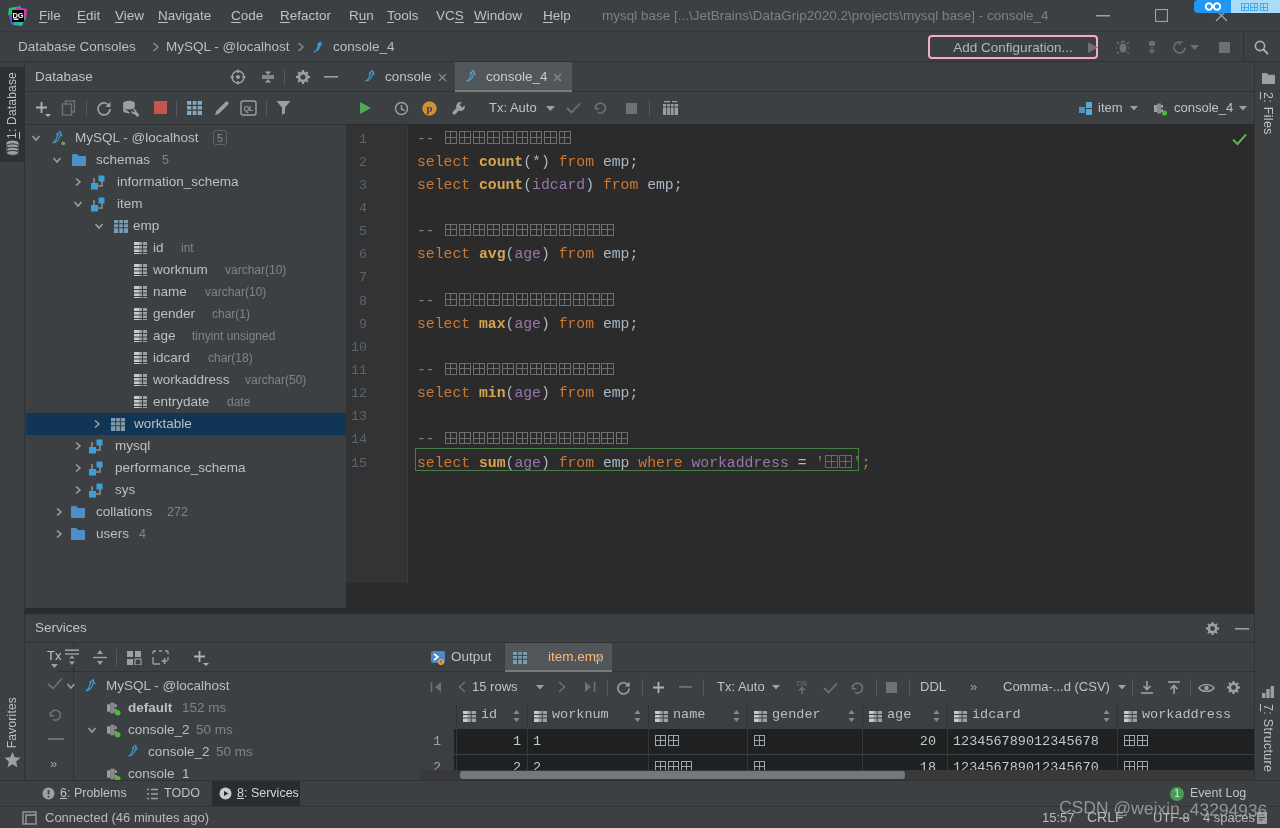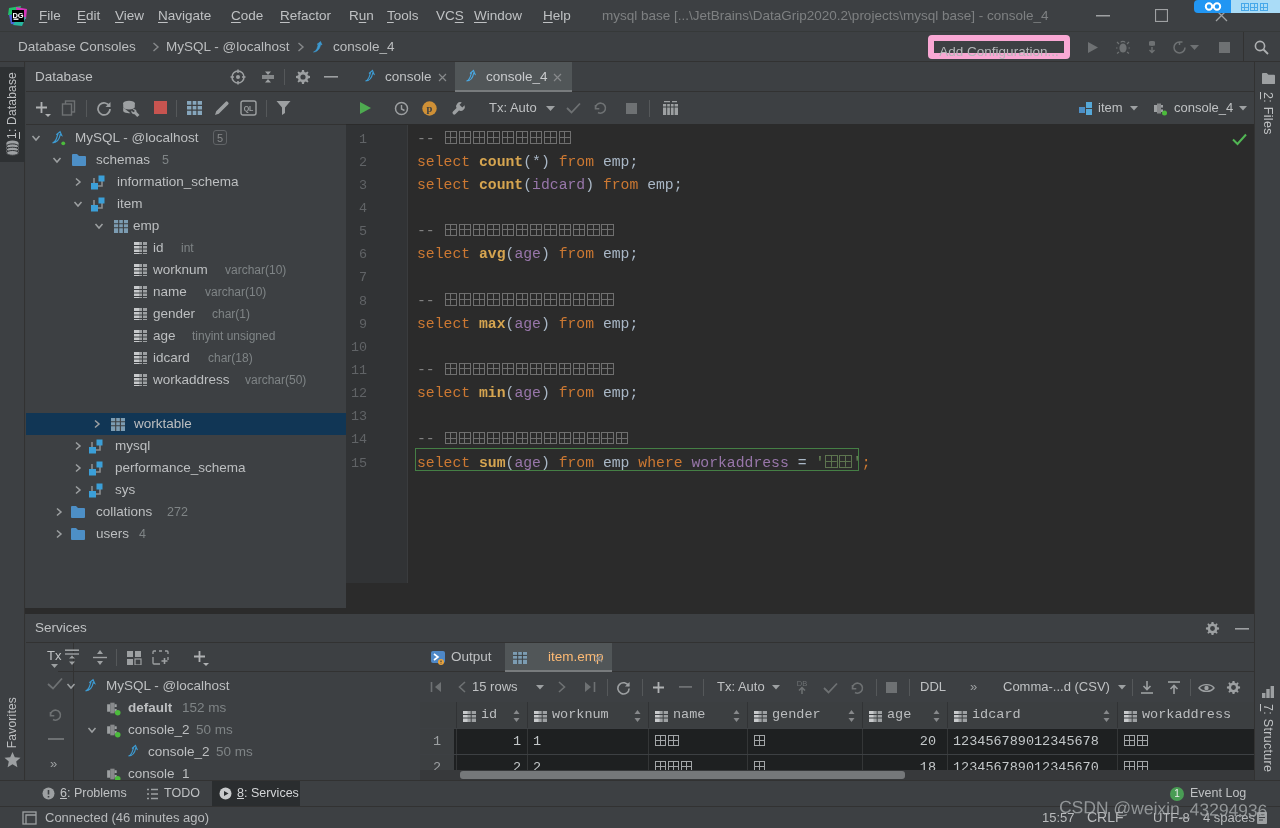--- a/index.html
+++ b/index.html
@@ -9,21 +9,21 @@
 .cj{display:inline-block;width:12.4px;height:12.4px;margin:0 .95px;border:1px solid currentColor;background:linear-gradient(currentColor,currentColor) 50% 50%/100% 1px no-repeat,linear-gradient(currentColor,currentColor) 50% 50%/1px 100% no-repeat;vertical-align:-1px;opacity:.8}
 .cjs{display:inline-block;width:11.4px;height:11.4px;margin:0 .8px;border:1px solid currentColor;background:linear-gradient(currentColor,currentColor) 50% 50%/100% 1px no-repeat,linear-gradient(currentColor,currentColor) 50% 50%/1px 100% no-repeat;vertical-align:-1px;opacity:.8}
 
 #titlebar{position:absolute;left:0;top:0;width:1280px;height:32px;background:#3d4043;border-bottom:1px solid #363939}
 #titlebar .menu{position:absolute;top:0;height:32px;line-height:32px;color:#bfc1c3;font-size:13.5px}
 #titlebar .menu u{text-decoration-thickness:1px;text-underline-offset:2px}
 #wtitle{position:absolute;left:602px;top:0;height:32px;line-height:32px;color:#7e8082;font-size:13.5px}
 
 #crumbbar{position:absolute;left:0;top:32px;width:1280px;height:30px;background:#3d4043;border-bottom:1px solid #323232}
 #crumbbar .t{position:absolute;top:0;height:30px;line-height:29px;color:#bbbdbf;font-size:13.5px}
-#addcfg{position:absolute;left:928px;top:3px;width:142px;height:24px;border:6px solid #f9a8d4;border-radius:4px;color:#b4b6b8;font-size:13.5px;text-align:center;line-height:22px}
+#addcfg{position:absolute;left:928px;top:3px;width:170px;height:24px;border:2px solid #f9a8d4;border-radius:4px;color:#b4b6b8;font-size:13.5px;text-align:center;line-height:22px}
 
 #lstripe{position:absolute;left:0;top:62px;width:25px;height:744px;background:#3d4043;border-right:1px solid #323232}
 .vtext{writing-mode:vertical-rl;transform:rotate(180deg);font-size:12px;color:#bfc1c3;letter-spacing:.2px}
 .vtext2{writing-mode:vertical-rl;font-size:12.5px;color:#bfc1c3;letter-spacing:.3px}
 
 #dbpanel{position:absolute;left:26px;top:62px;width:320px;height:546px;background:#3d4043}
 #dbhead{position:absolute;left:0;top:0;width:320px;height:30px;border-bottom:1px solid #323232}
 #dbtool{position:absolute;left:0;top:30px;width:320px;height:33px;border-bottom:1px solid #323232}
 #dbtree{position:absolute;left:0;top:65px;width:320px;height:481px;font-size:13.5px}
 .trow{position:absolute;height:22px;line-height:22px;white-space:nowrap;color:#bdbfc1}
@@ -318,20 +318,29 @@
       </div>
       <div class="trow" style="left:0;top:242px;width:320px">
         <svg class="ic" style="left:107px;top:4px" width="15" height="14" viewBox="0 0 15 14">
           <rect x="1" y="1" width="13" height="12" fill="#9da0a2"></rect>
           <rect x="1" y="1" width="5" height="12" fill="#c8cacc"></rect>
           <path d="M1 4.5 L14 4.5 M1 8 L14 8 M1 11.5 L14 11.5 M9.5 1 L9.5 13" stroke="#3d4043" stroke-width="1"></path>
         </svg>
         <span class="abs" style="left:127px">workaddress</span>
         <span class="abs typ" style="left:219px">varchar(50)</span>
       </div>
+      <div class="trow" style="left:0;top:264px;width:320px">
+        <svg class="ic" style="left:107px;top:4px" width="15" height="14" viewBox="0 0 15 14">
+          <rect x="1" y="1" width="13" height="12" fill="#9da0a2"></rect>
+          <rect x="1" y="1" width="5" height="12" fill="#c8cacc"></rect>
+          <path d="M1 4.5 L14 4.5 M1 8 L14 8 M1 11.5 L14 11.5 M9.5 1 L9.5 13" stroke="#3d4043" stroke-width="1"></path>
+        </svg>
+        <span class="abs" style="left:127px">entrydate</span>
+        <span class="abs typ" style="left:201px">date</span>
+      </div>
       <div class="trow" style="left:0;top:286px;width:320px">
         <div class="abs" style="left:0;top:0;width:320px;height:22px;background:#113655"></div>
         <svg class="ic" style="left:66px;top:6px" width="10" height="10">
           <path d="M3 1.5 L7 5 L3 8.5" stroke="#9da0a2" stroke-width="1.5" fill="none"></path>
         </svg>
         <svg class="ic" style="left:84px;top:4px" width="16" height="15" viewBox="0 0 16 15">
           <rect x="1" y="1" width="14" height="13" fill="#7c9cb2"></rect>
           <path d="M1 4.8 L15 4.8 M1 8.8 L15 8.8 M5.7 1 L5.7 14 M10.4 1 L10.4 14" stroke="#3d4043" stroke-width="1.1"></path>
         </svg>
         <span class="abs" style="left:108px">worktable</span>

